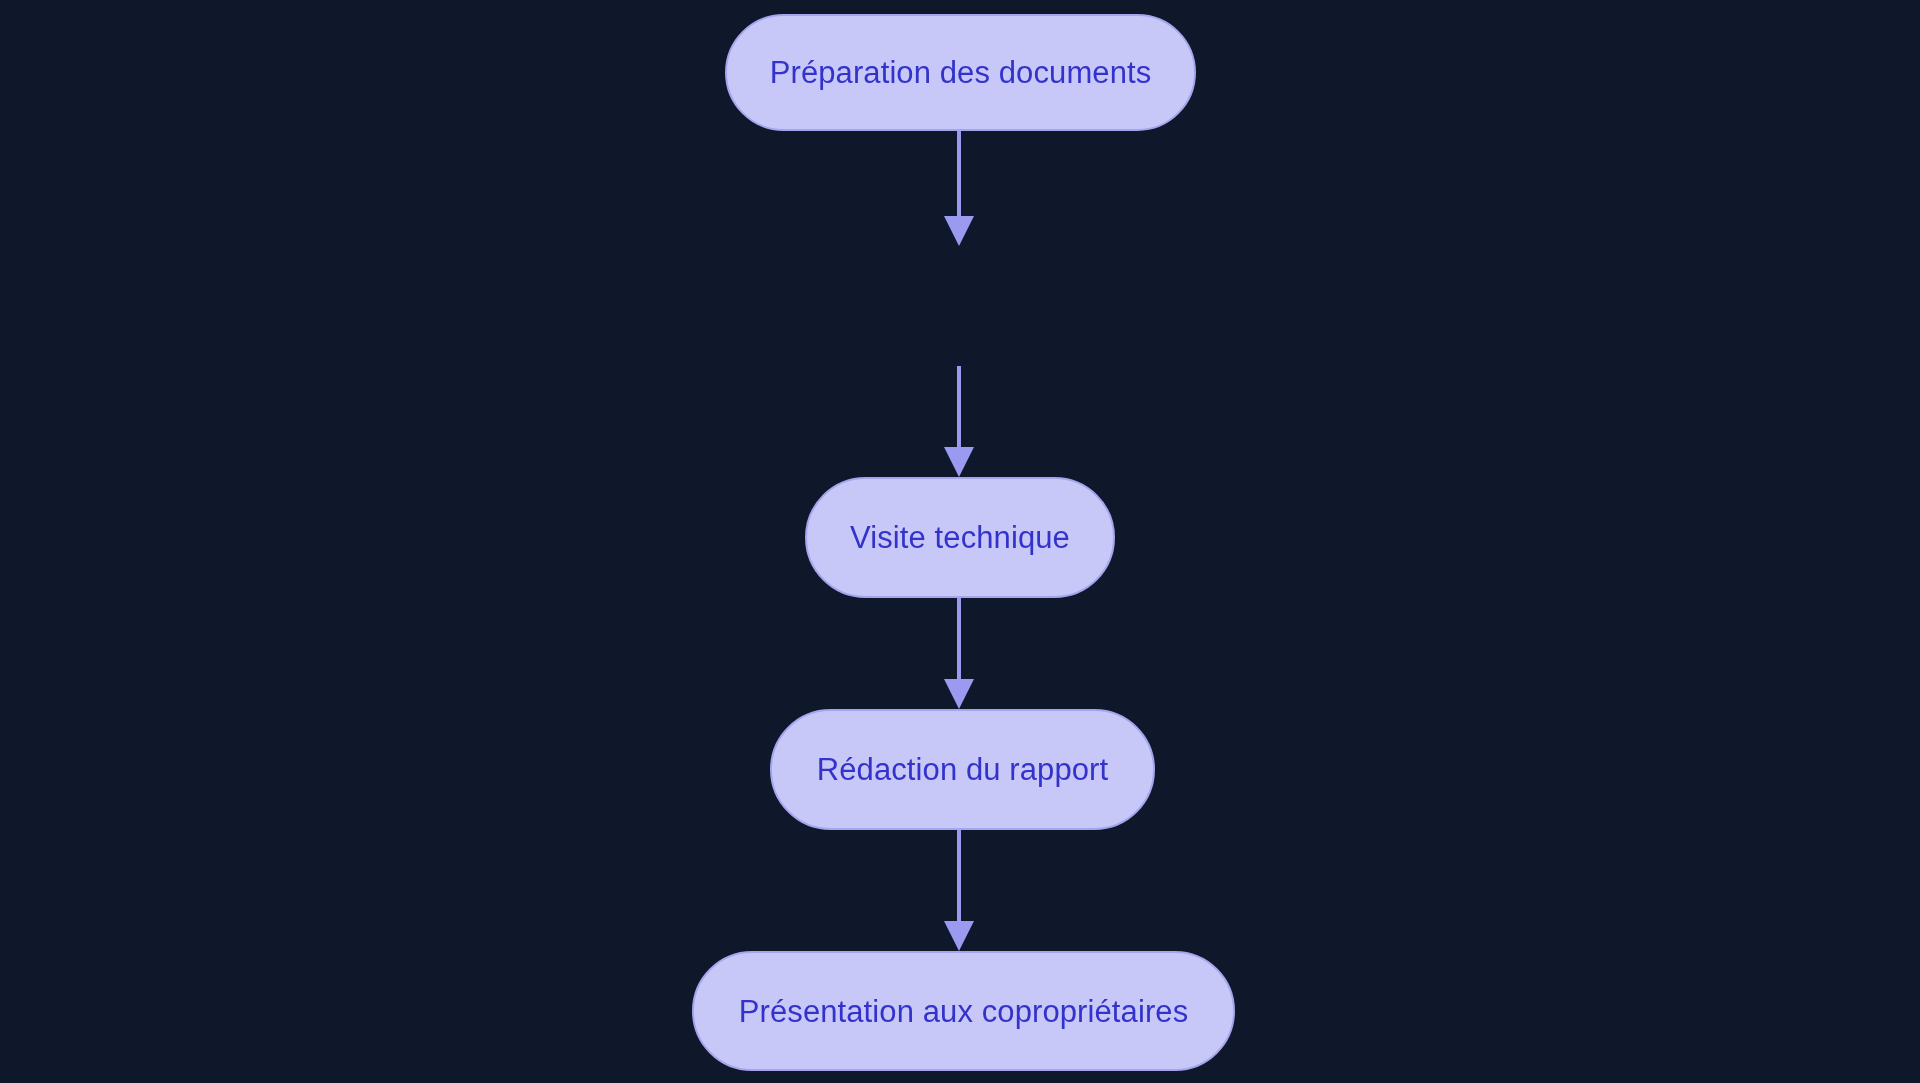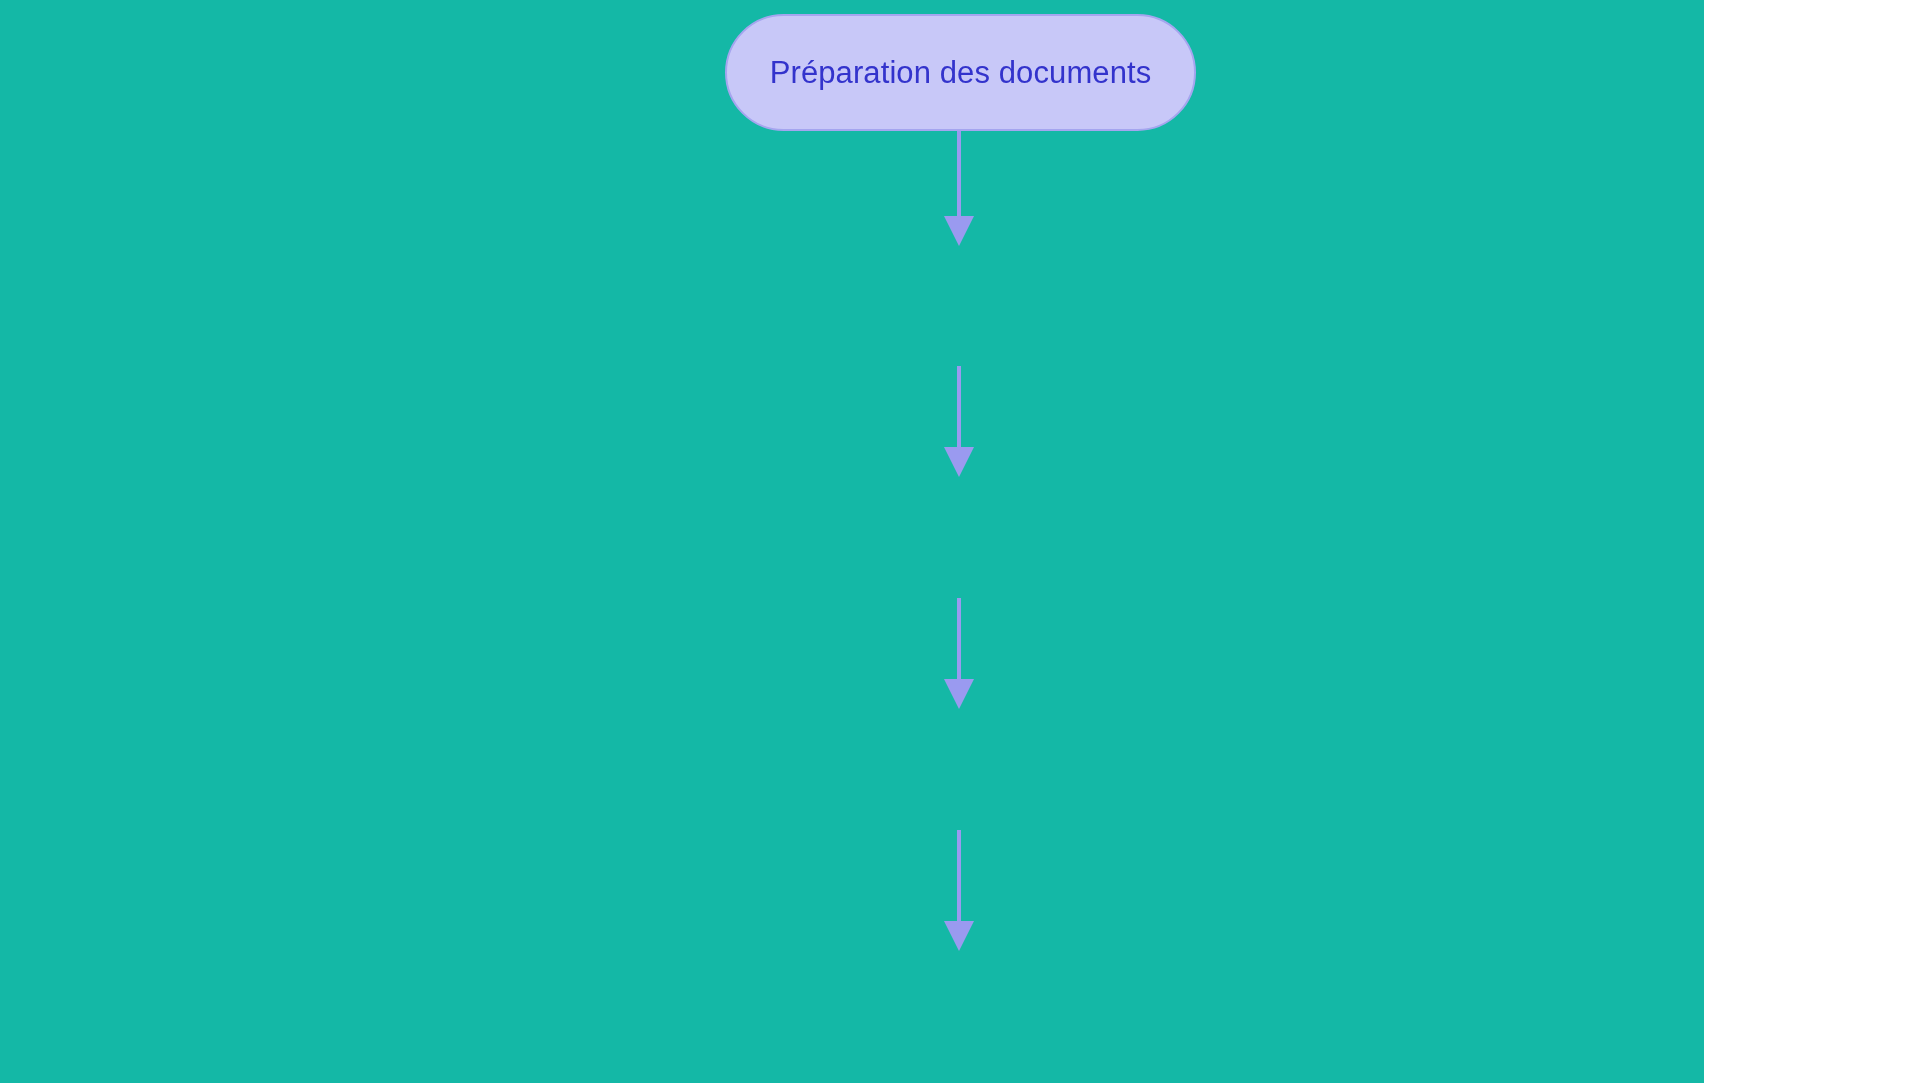--- a/index.html
+++ b/index.html
@@ -9,23 +9,23 @@
   }
   body {
     width: 1920px;
     height: 1083px;
     overflow: hidden;
     font-family: "Liberation Sans", sans-serif;
   }
 
   #flowchart-canvas {
     position: relative;
-    width: 1704px;
+    width: 1920px;
     height: 1083px;
-    background: #14b8a6;
+    background: #0f172a;
   }
 
   
   .node {
     position: absolute;
     box-sizing: border-box;
     background: #c8c8f8;
     border: 2px solid #a5a5ef;
     border-radius: 999px;
     display: flex;
@@ -97,16 +97,25 @@
       <line class="edge-line" x1="959" y1="830" x2="959" y2="923"></line>
       <polygon class="edge-head" points="944,921 974,921 959,951"></polygon>
     </g>
   </svg>
 
   <div class="node" id="node-0">
     <span class="node-label">Préparation des documents</span>
   </div>
 
 
+  <div class="node" id="node-2">
+    <span class="node-label">Visite technique</span>
+  </div>
 
+  <div class="node" id="node-3">
+    <span class="node-label">Rédaction du rapport</span>
+  </div>
 
+  <div class="node" id="node-4">
+    <span class="node-label">Présentation aux copropriétaires</span>
+  </div>
 
 </div>
 
 </body></html>

